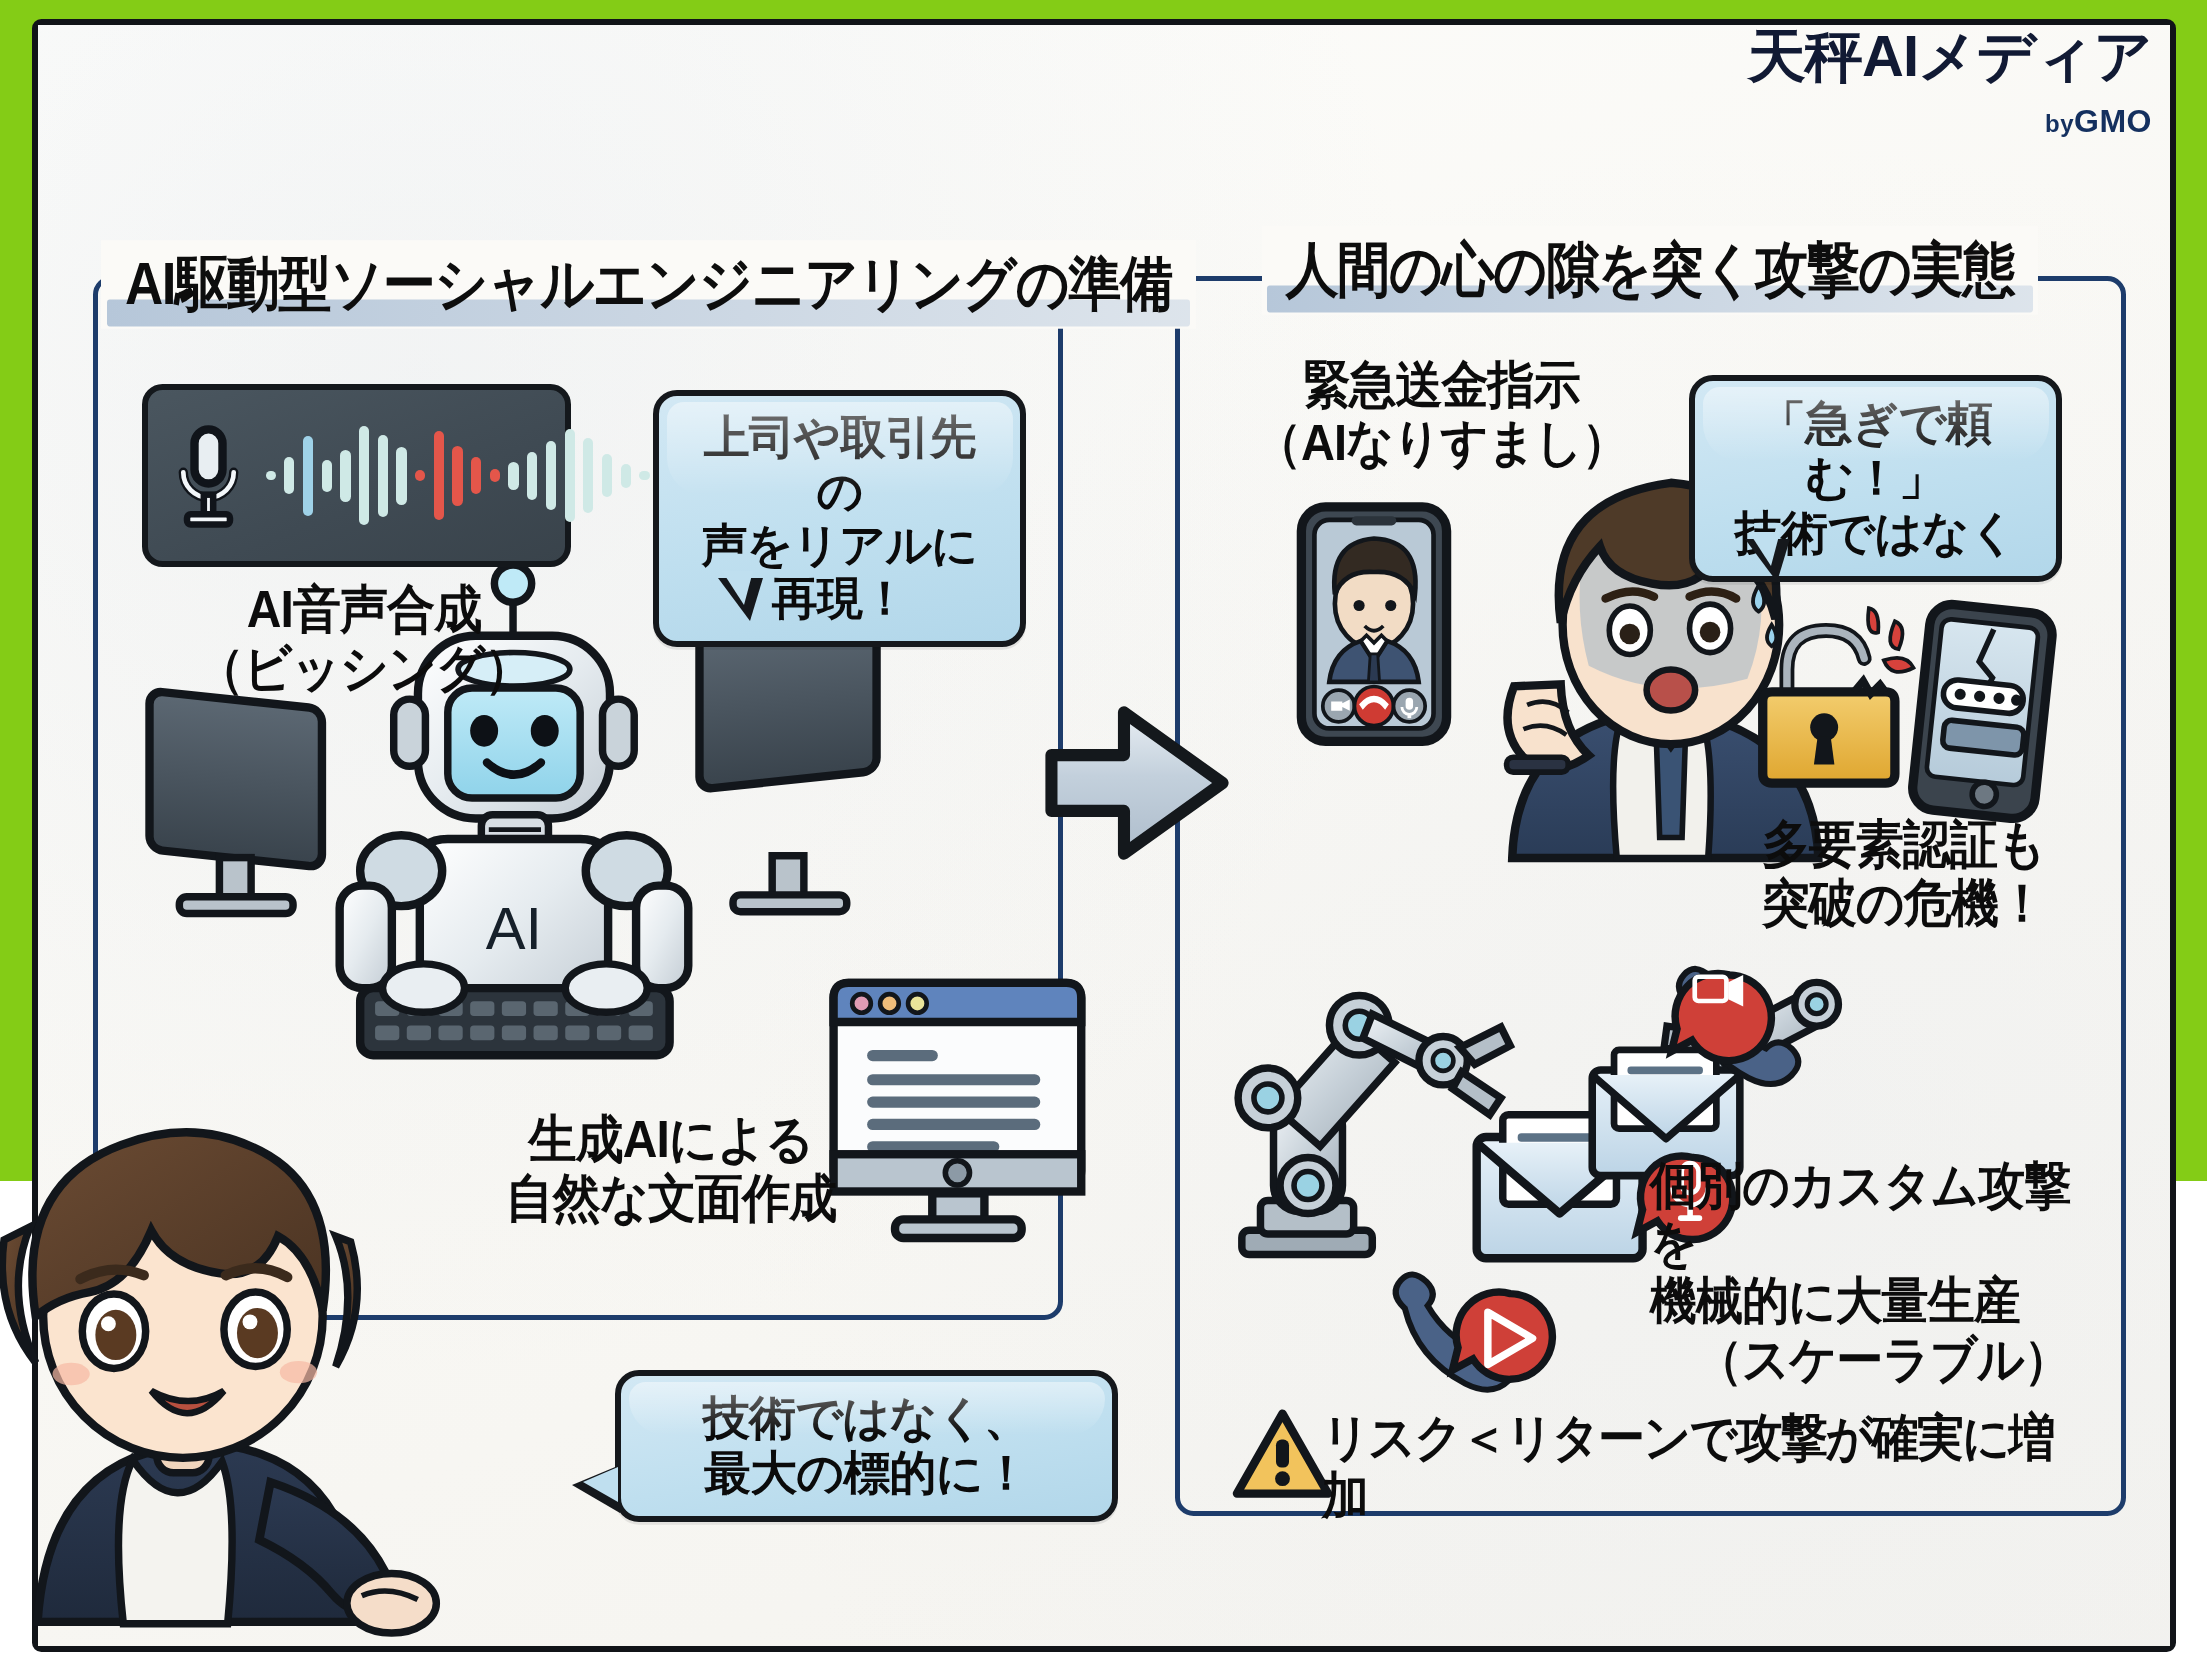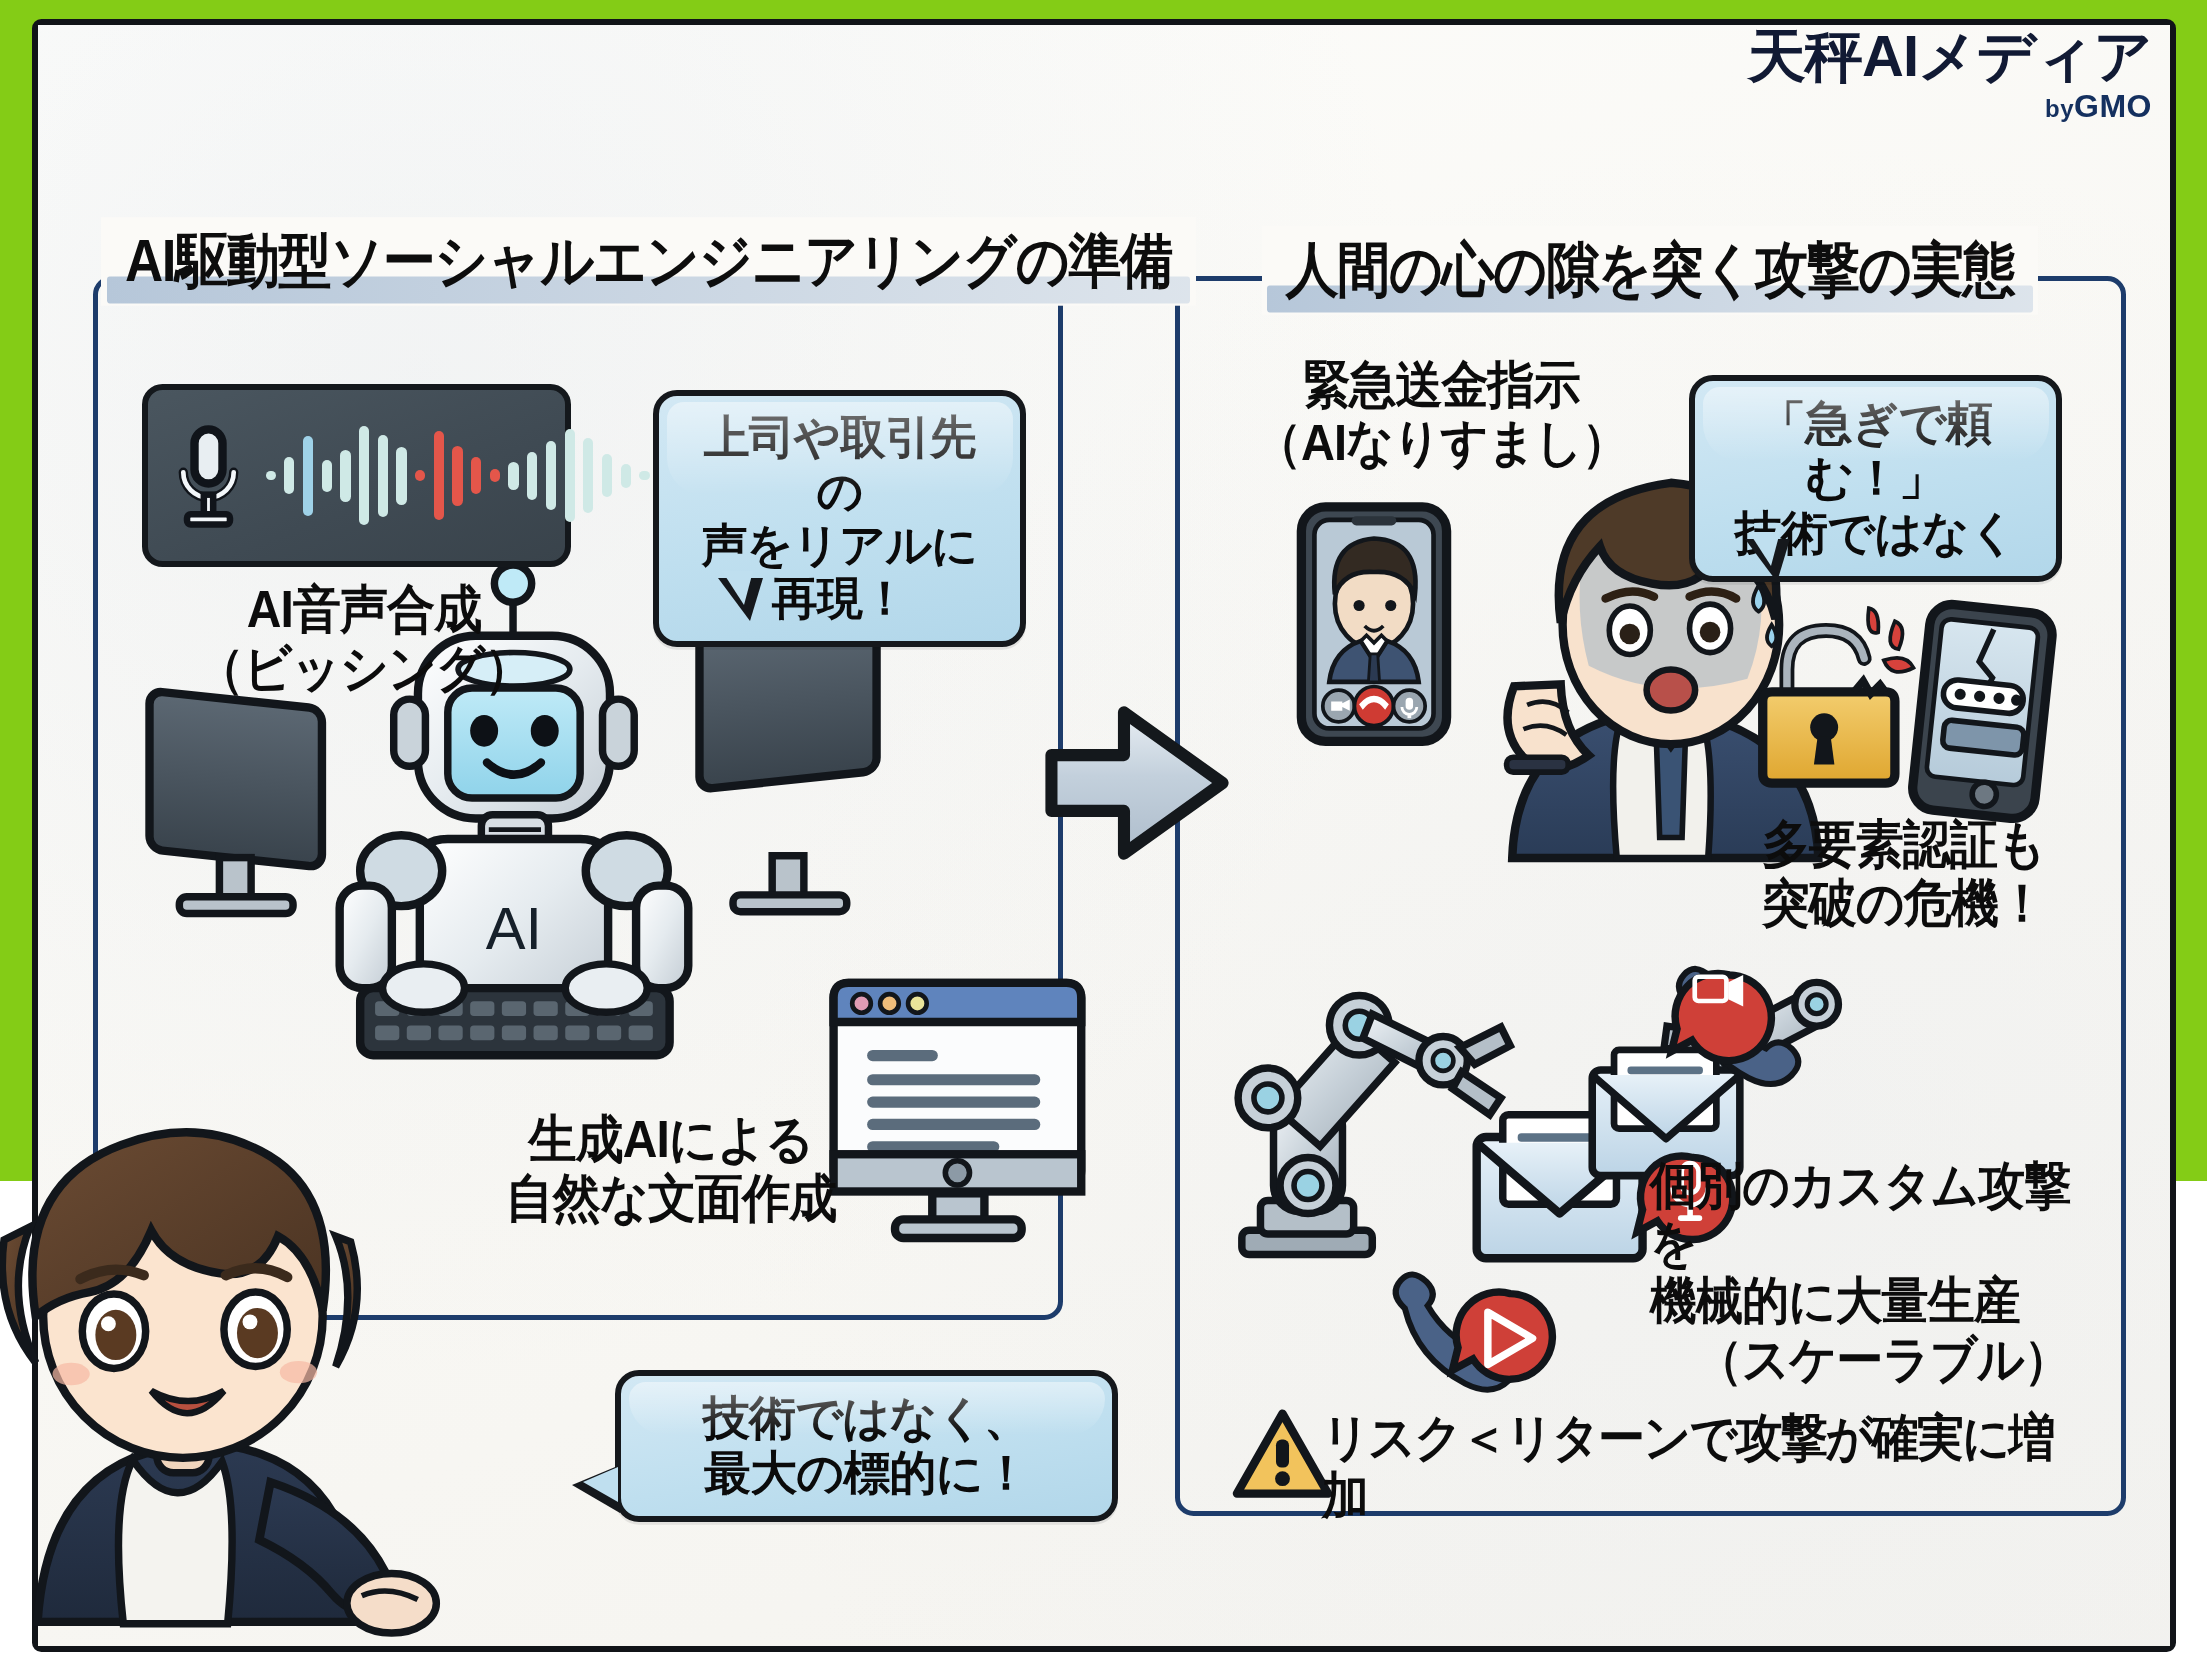--- a/index.html
+++ b/index.html
@@ -37,21 +37,21 @@
   
   .logo {
     position: absolute; right: 56px; top: 26px;
     text-align: right; z-index: 40;
   }
   .logo-main {
     font-size: 58px; font-weight: 700; letter-spacing: -0.9px;
     color: #111a34; line-height: 1.05; white-space: nowrap;
   }
   .logo-sub {
-    margin-top: 1px; font-size: 32px; font-weight: 700;
+    margin-top: 16px; font-size: 32px; font-weight: 700;
     color: #14305f; letter-spacing: 0.5px;
   }
   .logo-sub .by { font-size: 24px; font-weight: 600; }
 
   
   .panel {
     position: absolute;
     border: 5.6px solid #1d3c6b;
     border-radius: 18.6px;
     background: transparent;
@@ -70,21 +70,21 @@
     letter-spacing: -1.4px; white-space: nowrap;
     padding: 3.7px 24px;
     background: #fbfaf7;
     transform: scaleY(1.12);
   }
   .panel-title::after {
     content:""; position:absolute; left:5.6px; right:5.6px; bottom:1.9px; height:24px;
     background: linear-gradient(90deg,rgba(170,190,212,.85),rgba(196,210,226,.55));
     z-index:-1; border-radius:2.8px;
   }
-  #title-left  { left: 101px;  top: 222px; width: 955px; }
+  #title-left  { left: 101px;  top: 245px; width: 955px; }
   #title-right { left: 1182px; top: 231px; width: 936px; }
 
   
   .caption {
     position: absolute; z-index: 25;
     font-weight: 700; color: #0c0c0c;
     line-height: 1.14; letter-spacing: -0.9px;
     text-align: center;
     transform: scaleY(1.08);
   }

